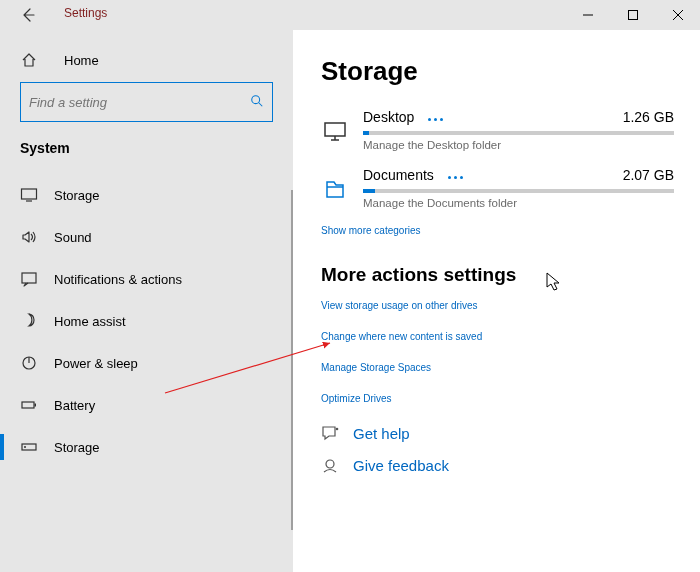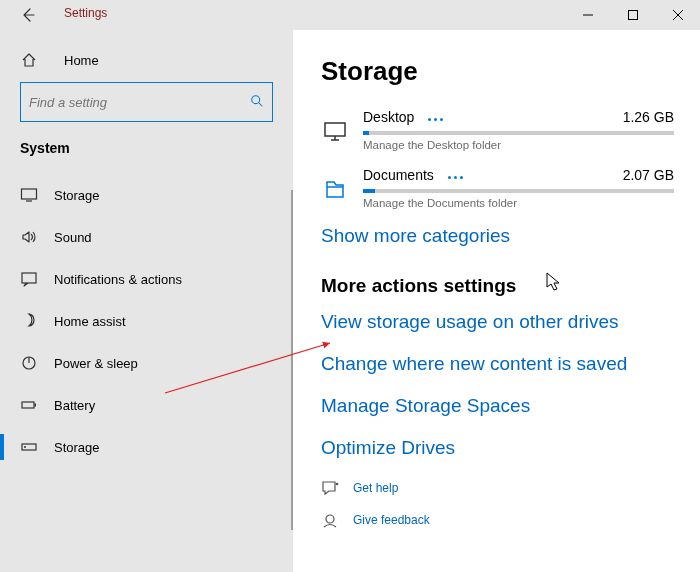--- a/index.html
+++ b/index.html
@@ -159,29 +159,29 @@
     height: 4px; background:#ccc; margin-top:6px; position:relative;
   }
   .storage-item .bar .fill {
     position:absolute; left:0; top:0; height:100%; background:#0078d4;
   }
   .storage-item .sub { color:#6b6b6b; font-size: 11.5px; margin-top:4px; }
   .loading-dots {
     display:inline-flex; gap:3px; margin-left:10px; position:relative; top:-1px;
   }
   .loading-dots span { width:3px; height:3px; background:#0078d4; border-radius:50%; }
-  .link { color:#0067c0; font-size: 19px; display:block; margin-bottom: 6px; cursor:default; }
+  .link { color:#0067c0; font-size: 10px; display:block; margin-bottom: 6px; cursor:default; }
   .show-more { margin-top: 10px; margin-bottom: 28px;}
   h2.subhead {
     font-size: 19px; font-weight:600; margin-bottom: 14px;
   }
   .linklist .link { margin-bottom: 20px; }
   .helprow {
     display:flex; align-items:center; gap:14px; margin-bottom: 14px;
-    color:#0067c0; font-size: 12px;
+    color:#0067c0; font-size: 15px;
   }
   .helprow .hicon { width:18px; color:#555; display:flex; }
   .cursor {
     position:absolute; left:546px; top:272px; pointer-events:none;
   }
   .arrow-annot {
     position:absolute; left:160px; top:338px; pointer-events:none;
   }
 </style>
 </head>

